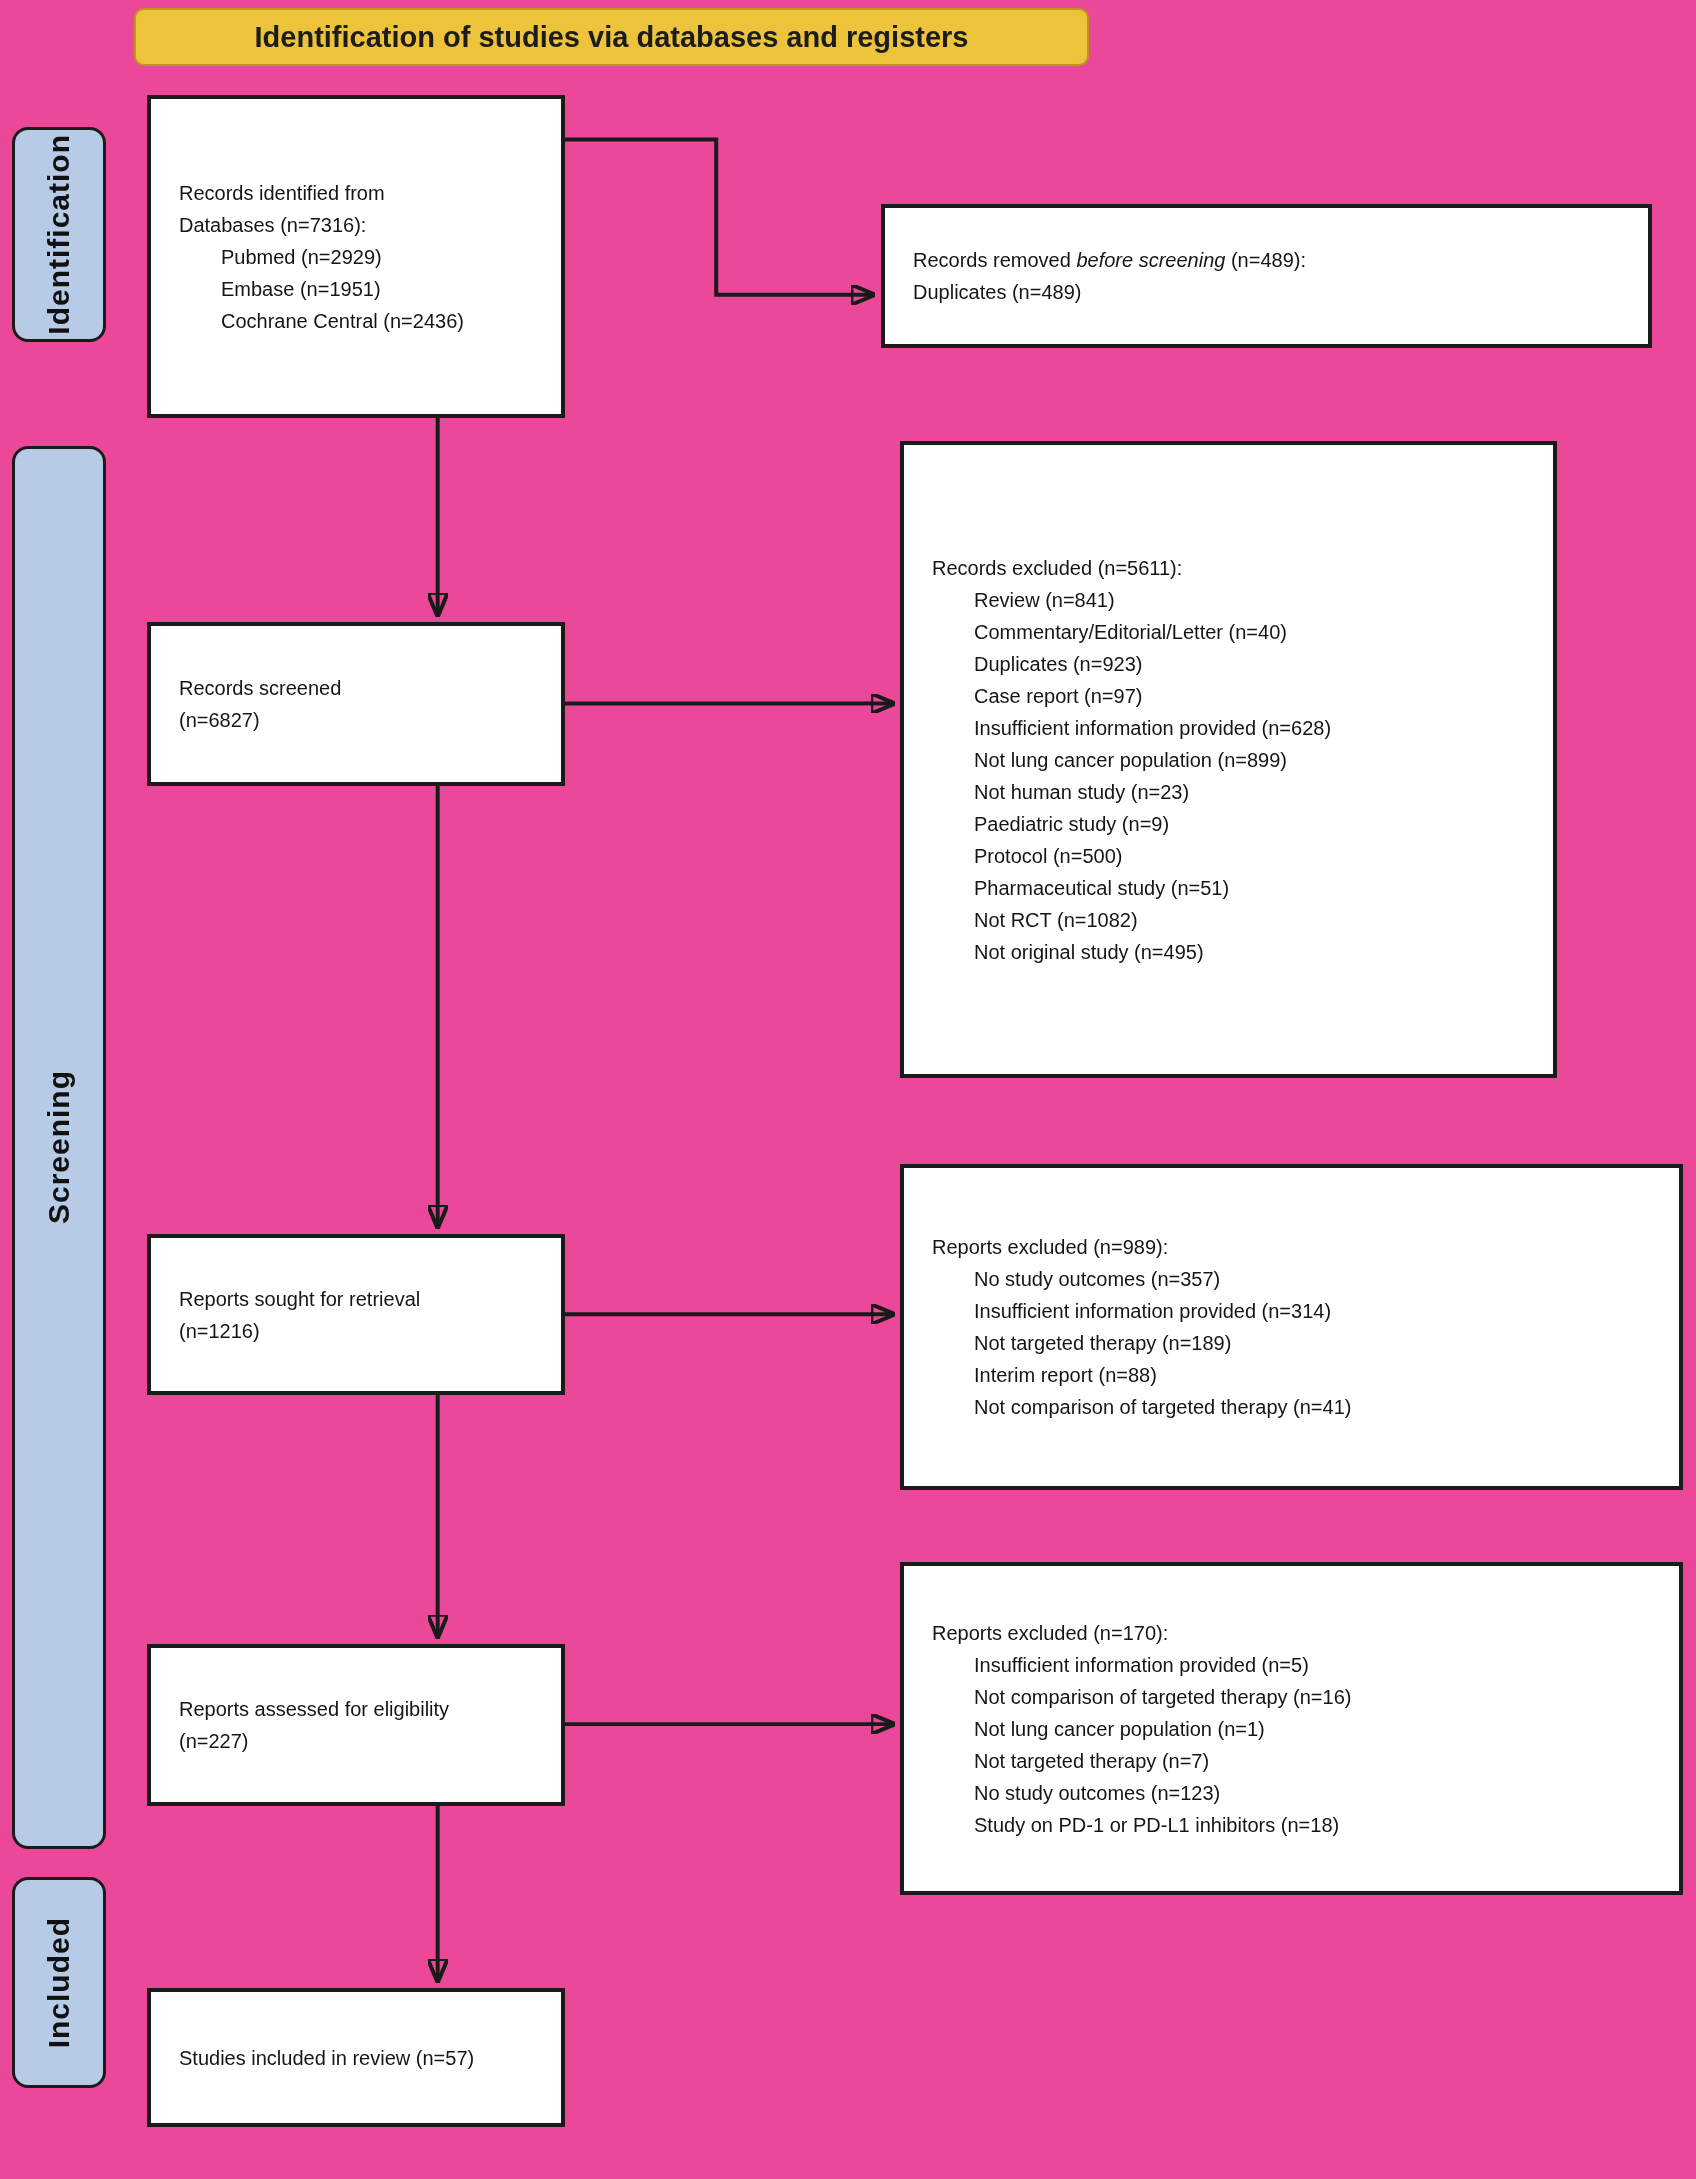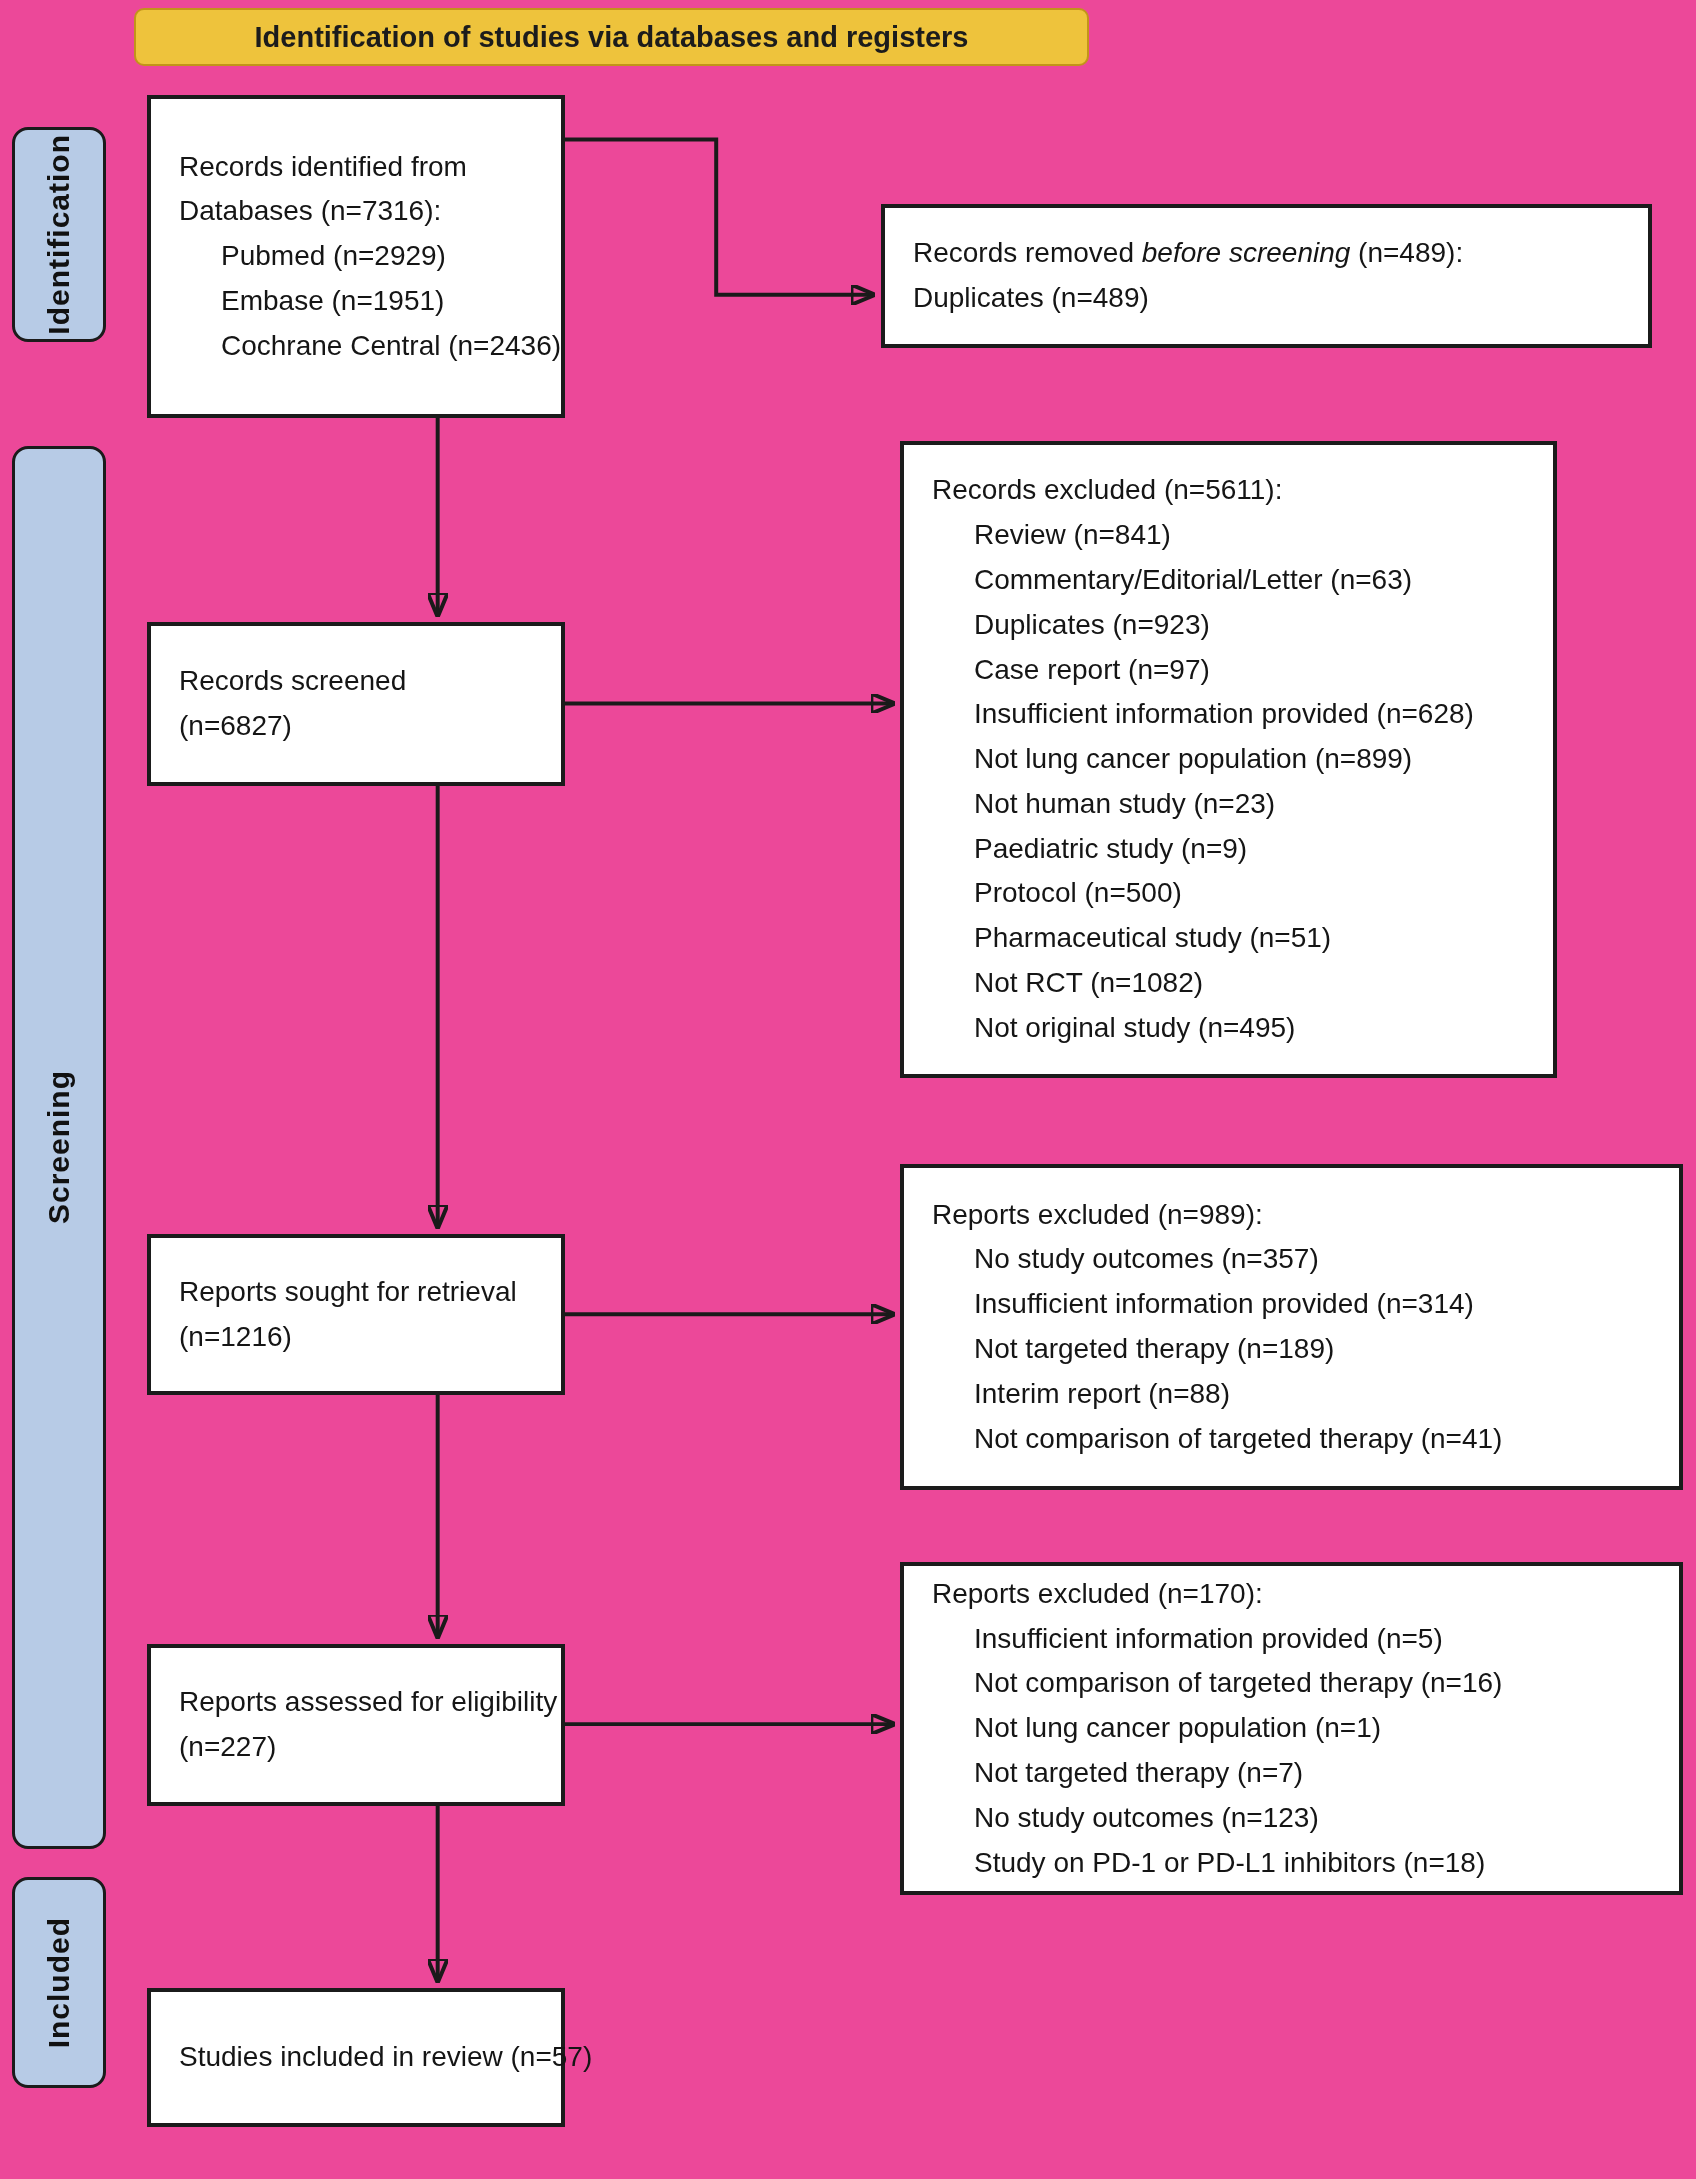--- a/index.html
+++ b/index.html
@@ -33,21 +33,21 @@
   }
   #tab-identification { top:127px;  height:215px; }
   #tab-screening      { top:446px;  height:1403px; }
   #tab-included       { top:1877px; height:211px; }
 
   
   .box {
     position:absolute; background:#ffffff;
     border:4px solid #1b1b1b; box-sizing:border-box;
     display:flex; flex-direction:column; justify-content:center;
-    font-size:28px; line-height:1.6;
+    font-size:20px; line-height:1.6;
     padding:12px 14px 12px 28px;
   }
   .box .line { white-space:nowrap; }
   .box .sub  { padding-left:42px; white-space:nowrap; }
   .box em    { font-style:italic; }
 
   
   #box-identified { left:147px; top:95px;   width:418px; height:323px; }
   #box-screened   { left:147px; top:622px;  width:418px; height:164px; }
   #box-sought     { left:147px; top:1234px; width:418px; height:161px; }
@@ -113,21 +113,21 @@
   <div class="box" id="box-removed">
     <div class="line">
       <span>Records removed </span><em>before screening</em><span> (n=489):</span>
     </div>
     <div class="line">Duplicates (n=489)</div>
   </div>
 
   <div class="box" id="box-records-excluded">
     <div class="line">Records excluded (n=5611):</div>
     <div class="line sub">Review (n=841)</div>
-    <div class="line sub">Commentary/Editorial/Letter (n=63)</div>
+    <div class="line sub">Commentary/Editorial/Letter (n=40)</div>
     <div class="line sub">Duplicates (n=923)</div>
     <div class="line sub">Case report (n=97)</div>
     <div class="line sub">Insufficient information provided (n=628)</div>
     <div class="line sub">Not lung cancer population (n=899)</div>
     <div class="line sub">Not human study (n=23)</div>
     <div class="line sub">Paediatric study (n=9)</div>
     <div class="line sub">Protocol (n=500)</div>
     <div class="line sub">Pharmaceutical study (n=51)</div>
     <div class="line sub">Not RCT (n=1082)</div>
     <div class="line sub">Not original study (n=495)</div>

